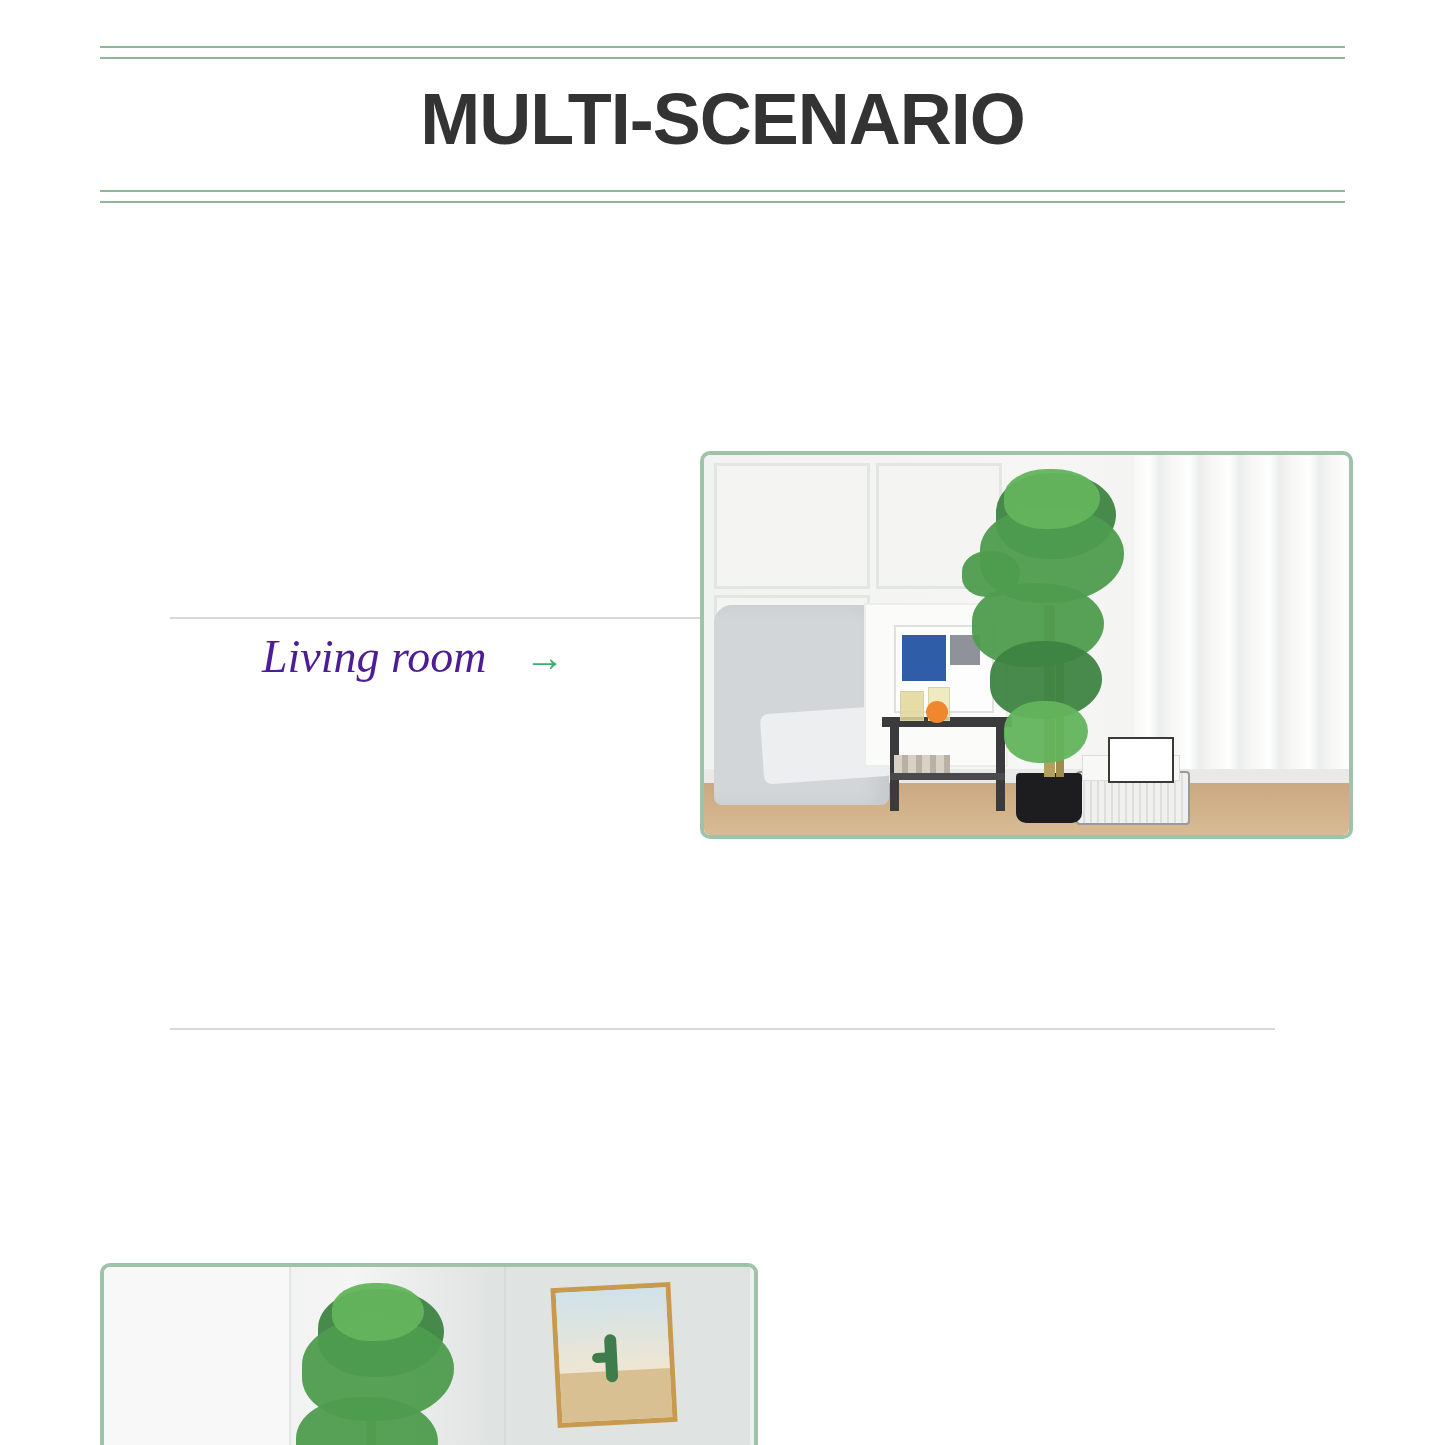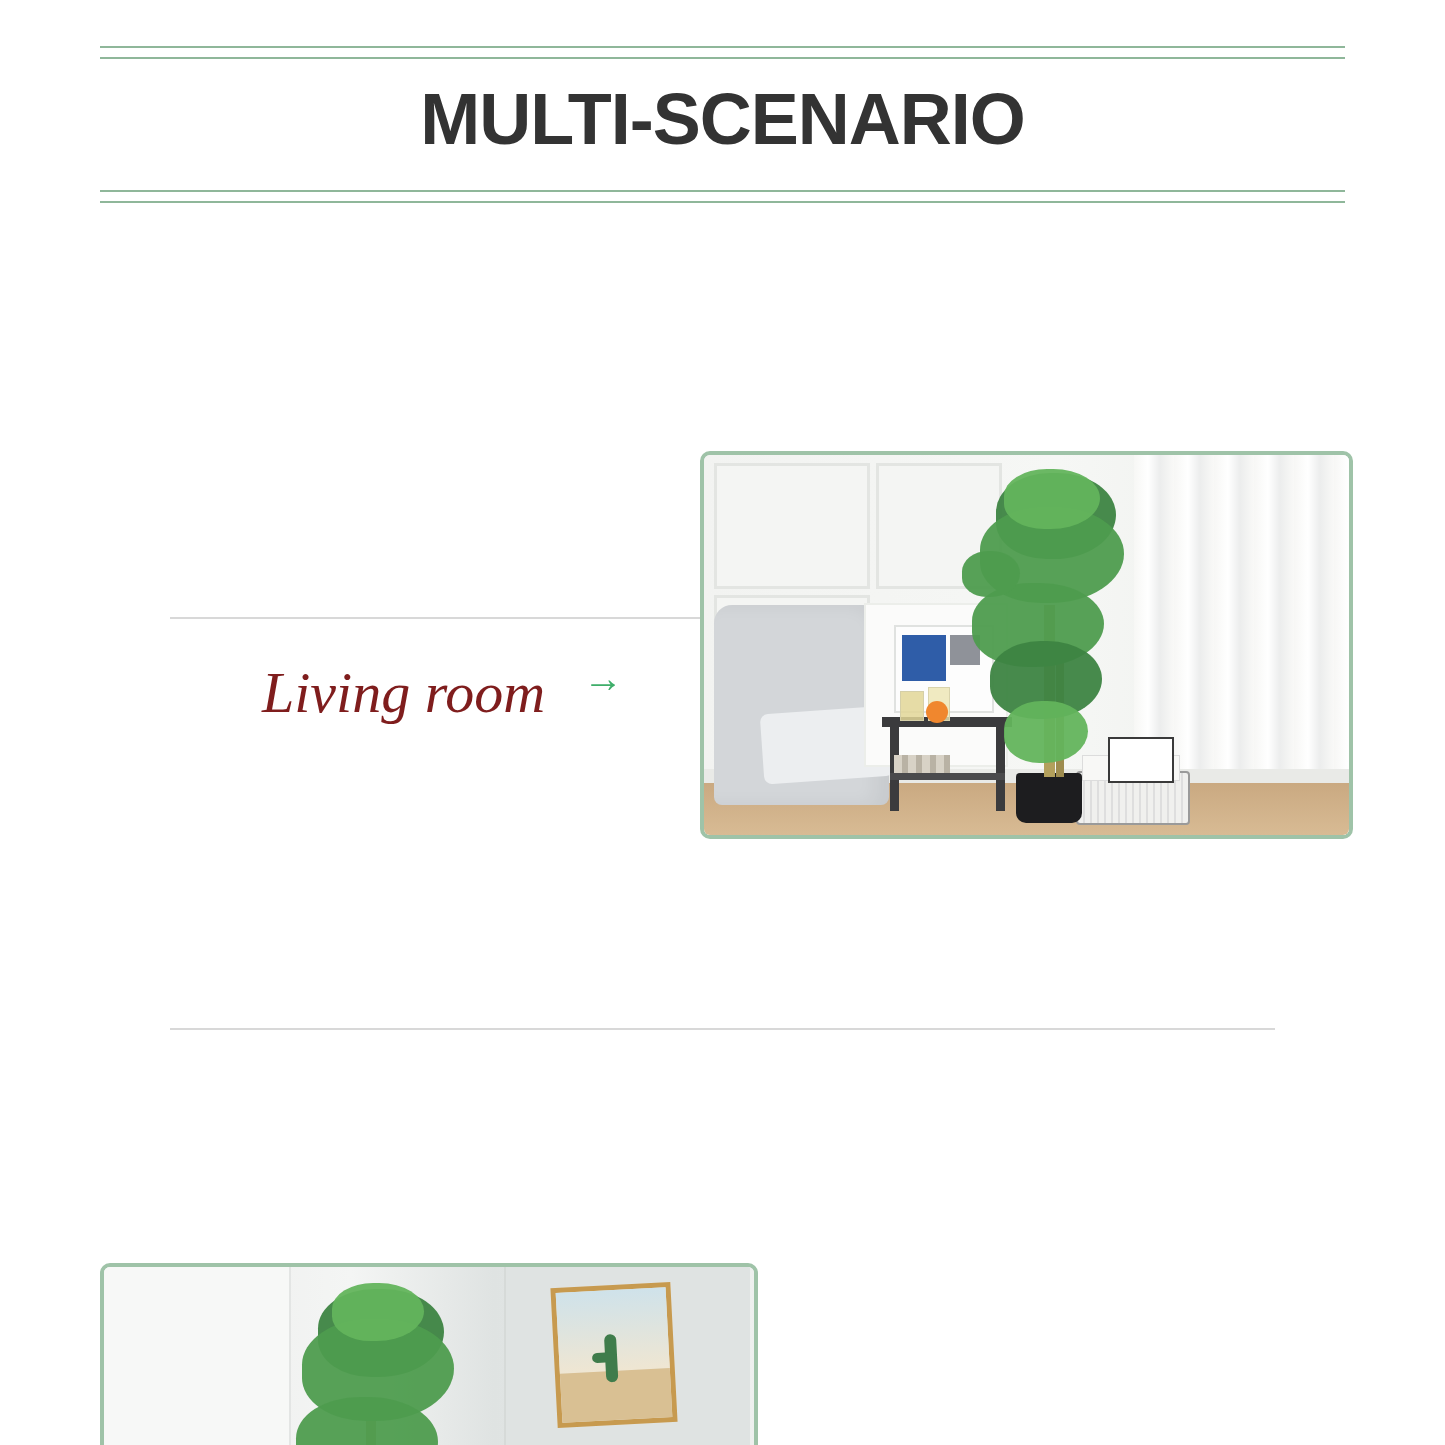--- a/index.html
+++ b/index.html
@@ -74,24 +74,23 @@
   
   .label-block {
     position: absolute;
     display: flex;
     align-items: center;
     gap: 38px;
   }
   .scene-label {
     font-family: "Liberation Serif", serif;
     font-style: italic;
-    font-size: 58px;
-    color: #7f1d1d;
+    font-size: 46px;
+    color: #4c1d95;
     white-space: nowrap;
-    margin-top: 29px;
   }
   .arrow {
     font-size: 40px;
     line-height: 1;
     color: #3fae6a;
     display: inline-block;
   }
 
   .lbl-living { left: 262px; top: 405px; }
   .lbl-entry  { left: 852px; top: 812px; }

